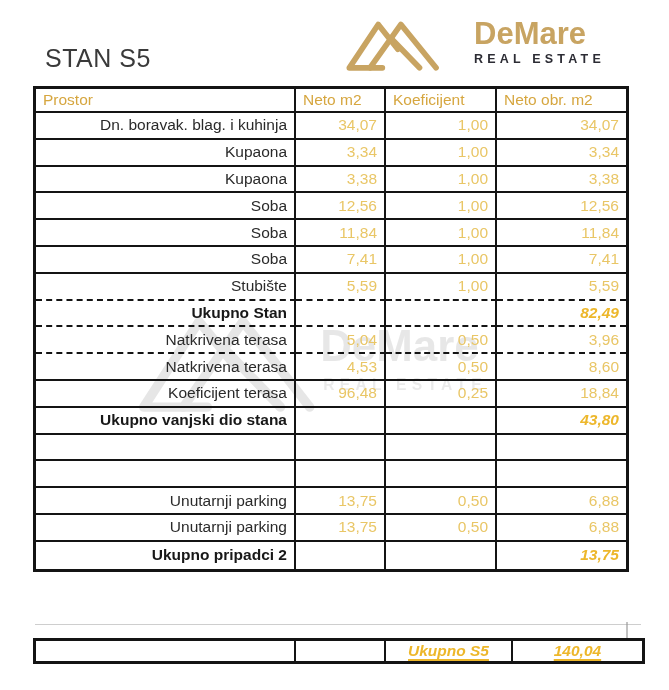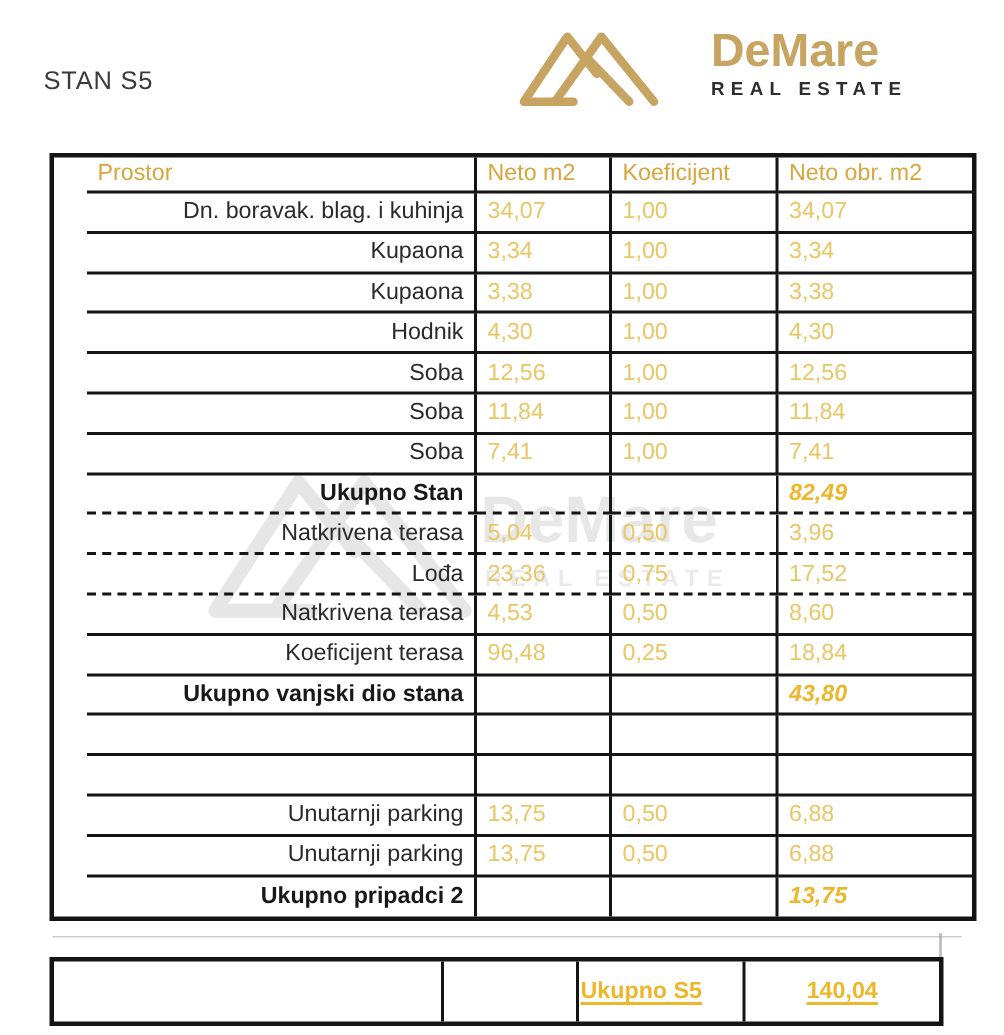--- a/index.html
+++ b/index.html
@@ -9,51 +9,51 @@
     --logo-gold:#c8a462;
     --logo-dark:#2c2c34;
     --border:#141414;
     --text:#2a2a2a;
   }
   html,body{margin:0;padding:0;}
   body{background:#ffffff;font-family:"Liberation Sans",sans-serif;}
   .page{position:relative;width:669px;height:690px;background:#ffffff;overflow:hidden;}
 
   
-  .doc-title{position:absolute;left:29px;top:44px;font-size:17px;color:#3a3a3a;letter-spacing:.5px;}
+  .doc-title{position:absolute;left:45px;top:44px;font-size:25px;color:#3a3a3a;letter-spacing:.5px;}
   .logo{position:absolute;left:340px;top:10px;display:flex;align-items:center;}
   .logo-mark{width:126px;height:64px;flex:0 0 auto;}
   .logo-text{margin-left:8px;}
   .logo-brand{font-size:31px;font-weight:700;color:var(--logo-gold);line-height:1.05;}
   .logo-tagline{font-size:12.5px;font-weight:600;letter-spacing:4.2px;color:var(--logo-dark);margin-top:1px;}
 
   
   .watermark{position:absolute;left:128px;top:294px;width:376px;height:126px;opacity:.45;pointer-events:none;}
 
   
-  table.main{position:absolute;left:33px;top:102px;border-collapse:separate;border-spacing:0;
-             border:3px solid var(--border);table-layout:fixed;background:transparent;padding-left:22px;}
+  table.main{position:absolute;left:33px;top:86px;border-collapse:separate;border-spacing:0;
+             border:3px solid var(--border);table-layout:fixed;background:transparent;}
   table.main td,table.main th{box-sizing:border-box;border-right:2px solid var(--border);
              border-bottom:2px solid var(--border);padding:0 7px;font-size:15.5px;
              white-space:nowrap;overflow:hidden;background:transparent;}
   table.main td:last-child,table.main th:last-child{border-right:none;}
   table.main tr:last-child td{border-bottom:none;}
   table.main th{height:24px;font-weight:400;text-align:left;color:var(--header-gold);}
   table.main td{height:26.8px;}
   .c-label{color:var(--text);text-align:right;}
-  .c-num{color:var(--value-gold);text-align:left;}
+  .c-num{color:var(--value-gold);text-align:right;}
   tr.total .c-label{font-weight:700;color:#181818;}
   tr.total .c-num{font-weight:700;color:var(--total-gold);font-style:italic;}
   tr.dashb td{border-bottom-style:dashed;}
 
   
   table.summary{position:absolute;left:33px;top:638px;border-collapse:separate;border-spacing:0;
              border:3px solid var(--border);table-layout:fixed;}
-  table.summary td{box-sizing:border-box;height:40px;border-right:2px solid var(--border);
-             padding:0 1px;font-size:15.5px;white-space:nowrap;overflow:hidden;}
+  table.summary td{box-sizing:border-box;height:20px;border-right:2px solid var(--border);
+             padding:0 22px;font-size:15.5px;white-space:nowrap;overflow:hidden;font-style:italic;}
   table.summary td:last-child{border-right:none;}
   .c-sum-label{color:var(--total-gold);font-weight:700;text-align:left;
              text-decoration:underline;text-decoration-thickness:2px;text-underline-offset:3px;}
   .c-sum-val{color:var(--total-gold);font-weight:700;text-align:center;
              text-decoration:underline;text-decoration-thickness:2px;text-underline-offset:3px;}
 
   
   .shadow-line{position:absolute;left:35px;top:624px;width:606px;height:1px;background:#c2c2c2;opacity:.8;}
   .edge-tick{position:absolute;left:626px;top:622px;width:2px;height:17px;background:#9a9a9a;opacity:.6;}
 </style>
@@ -110,60 +110,54 @@
       <td class="c-num">1,00</td>
       <td class="c-num">3,34</td>
     </tr>
     <tr>
       <td class="c-label">Kupaona</td>
       <td class="c-num">3,38</td>
       <td class="c-num">1,00</td>
       <td class="c-num">3,38</td>
     </tr>
     <tr>
-      <td class="c-label">Hodnik</td>
-      <td class="c-num">4,30</td>
-      <td class="c-num">1,00</td>
-      <td class="c-num">4,30</td>
-    </tr>
-    <tr>
       <td class="c-label">Soba</td>
       <td class="c-num">12,56</td>
       <td class="c-num">1,00</td>
       <td class="c-num">12,56</td>
     </tr>
     <tr>
       <td class="c-label">Soba</td>
       <td class="c-num">11,84</td>
       <td class="c-num">1,00</td>
       <td class="c-num">11,84</td>
     </tr>
     <tr>
       <td class="c-label">Soba</td>
       <td class="c-num">7,41</td>
       <td class="c-num">1,00</td>
       <td class="c-num">7,41</td>
+    </tr>
+    <tr class="dashb">
+      <td class="c-label">Stubište</td>
+      <td class="c-num">5,59</td>
+      <td class="c-num">1,00</td>
+      <td class="c-num">5,59</td>
     </tr>
     <tr class="total dashb">
       <td class="c-label">Ukupno Stan</td>
       <td class="c-num"></td>
       <td class="c-num"></td>
       <td class="c-num">82,49</td>
     </tr>
     <tr class="dashb">
       <td class="c-label">Natkrivena terasa</td>
       <td class="c-num">5,04</td>
       <td class="c-num">0,50</td>
       <td class="c-num">3,96</td>
-    </tr>
-    <tr class="dashb">
-      <td class="c-label">Lođa</td>
-      <td class="c-num">23,36</td>
-      <td class="c-num">0,75</td>
-      <td class="c-num">17,52</td>
     </tr>
     <tr>
       <td class="c-label">Natkrivena terasa</td>
       <td class="c-num">4,53</td>
       <td class="c-num">0,50</td>
       <td class="c-num">8,60</td>
     </tr>
     <tr>
       <td class="c-label">Koeficijent terasa</td>
       <td class="c-num">96,48</td>

